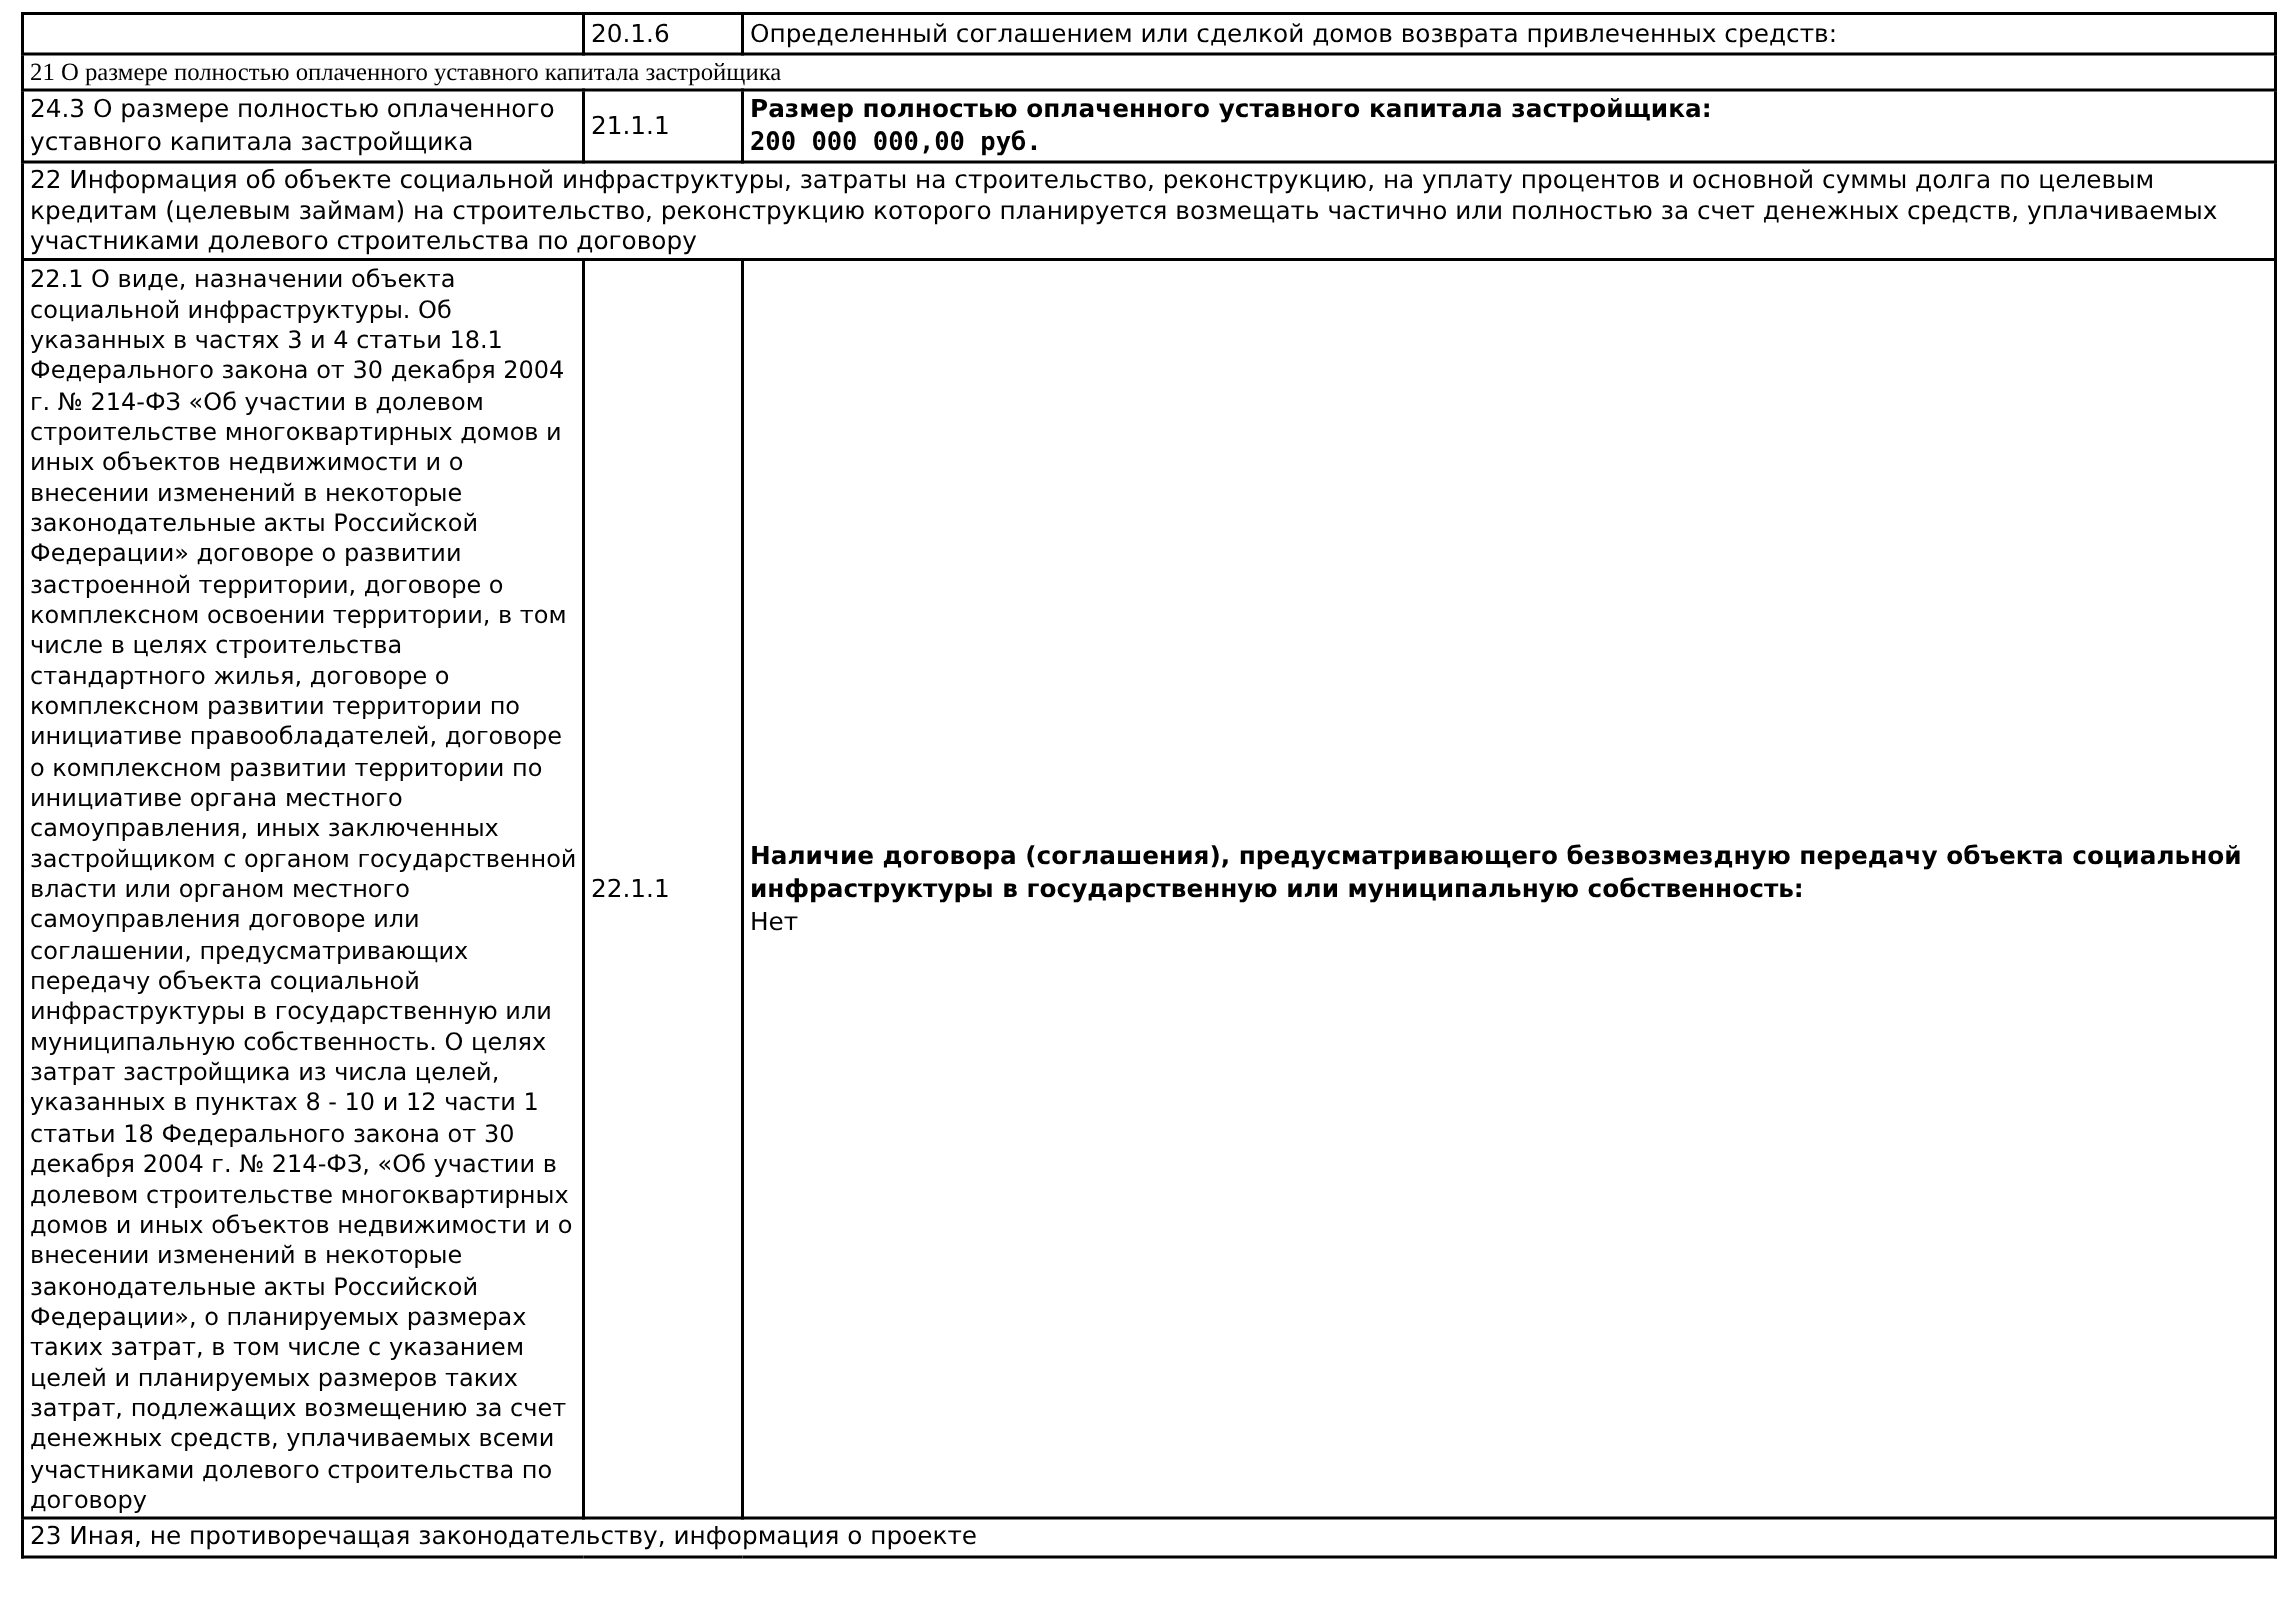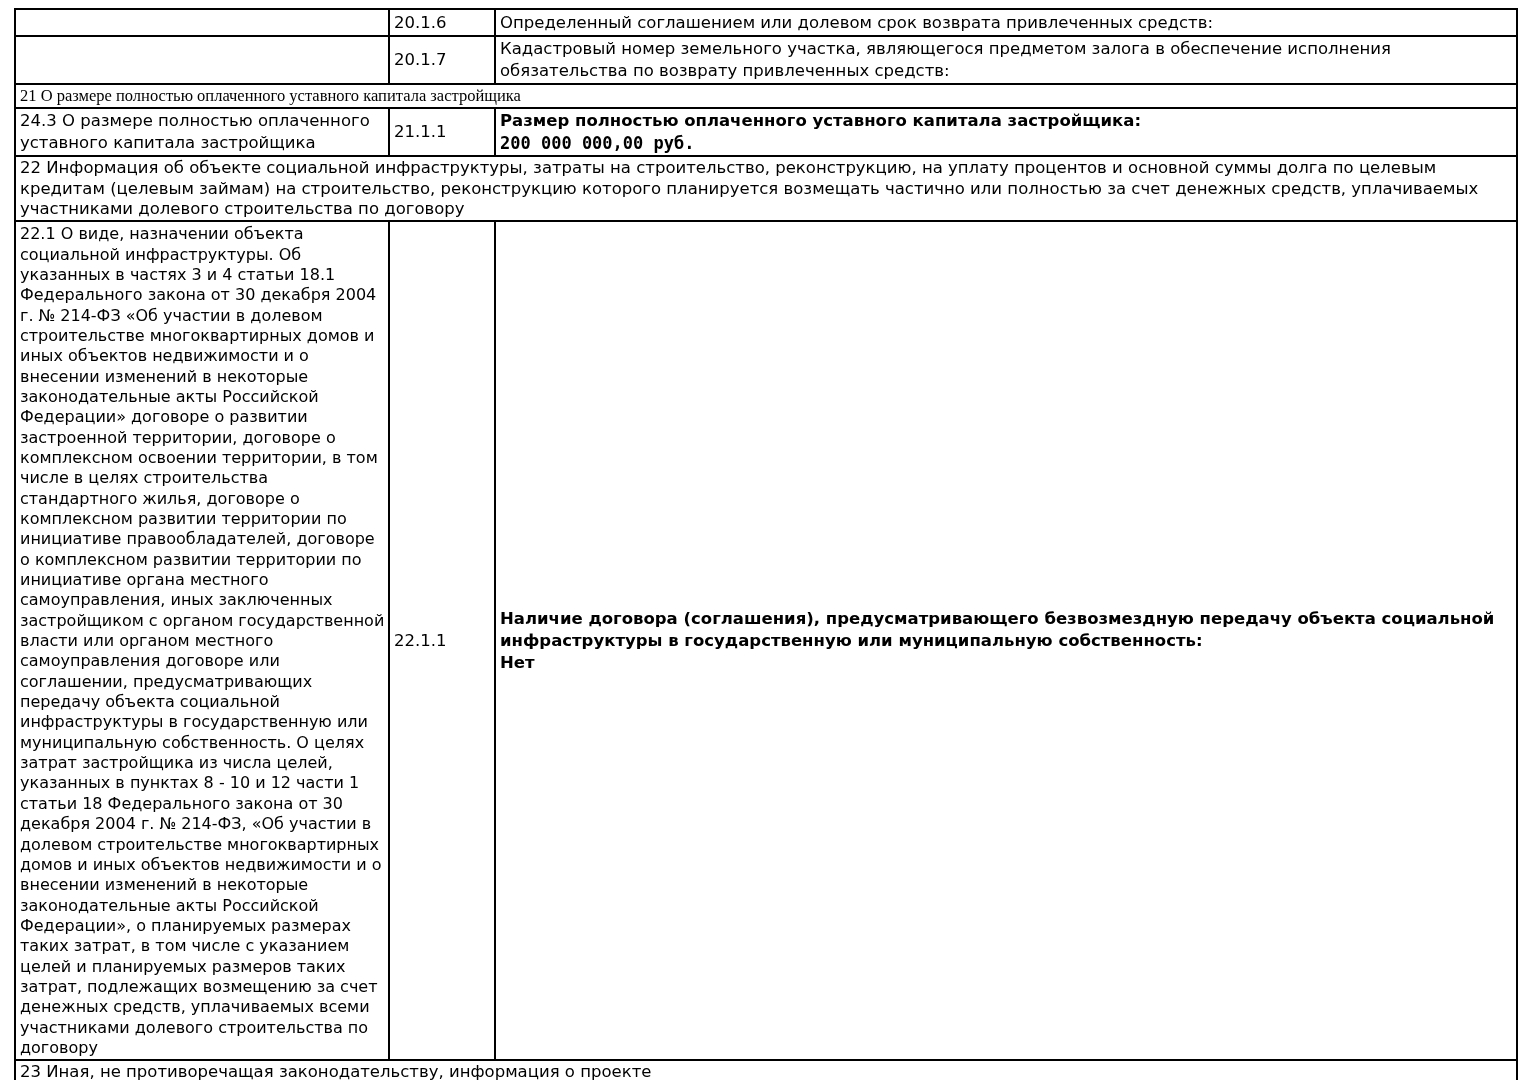--- a/index.html
+++ b/index.html
@@ -48,21 +48,21 @@
     line-height: 20.35px;
     padding: 2px 3px 1px 4px;
   }
   .value-money {
     font-family: "DejaVu Sans Mono", "Liberation Mono", monospace;
     font-weight: bold;
     font-size: 17px;
     line-height: 22px;
   }
   .value-bold {
-    font-weight: bold;
+    font-weight: normal;
     line-height: 22px;
   }
   .field-label { line-height: 22px; font-weight: bold; }
   tr.h27  td { height: 27px; border-radius: 10px; }
   tr.h48a td { height: 48px; }
   tr.h25  td { height: 14px; font-family: Liberation Serif, serif; }
   tr.h48b td { height: 48px; }
   tr.h61  td { height: 61px; }
   tr.h836 td { height: 836px; }
   tr.h26  td { height: 26px; }
@@ -75,28 +75,23 @@
     <colgroup>
       <col class="c1">
       <col class="c2">
       <col class="c3">
     </colgroup>
 
     <tbody>
         <tr class="h27">
       <td></td>
       <td class="num">20.1.6</td>
-      <td class="vmid">Определенный соглашением или долевом срок возврата привлеченных средств:</td>
+      <td class="vmid">Определенный соглашением или сделкой домов возврата привлеченных средств:</td>
     </tr>
 
-    <tr class="h48a">
-      <td></td>
-      <td class="num">20.1.7</td>
-      <td class="vmid">Кадастровый номер земельного участка, являющегося предметом залога в обеспечение исполнения обязательства по возврату привлеченных средств:</td>
-    </tr>
 
     <tr class="h25">
       <td class="section" colspan="3">21 О размере полностью оплаченного уставного капитала застройщика</td>
     </tr>
 
     <tr class="h48b">
       <td>24.3 О размере полностью оплаченного уставного капитала застройщика</td>
       <td class="num">21.1.1</td>
       <td>
         <div class="field-label">Размер полностью оплаченного уставного капитала застройщика:</div>

